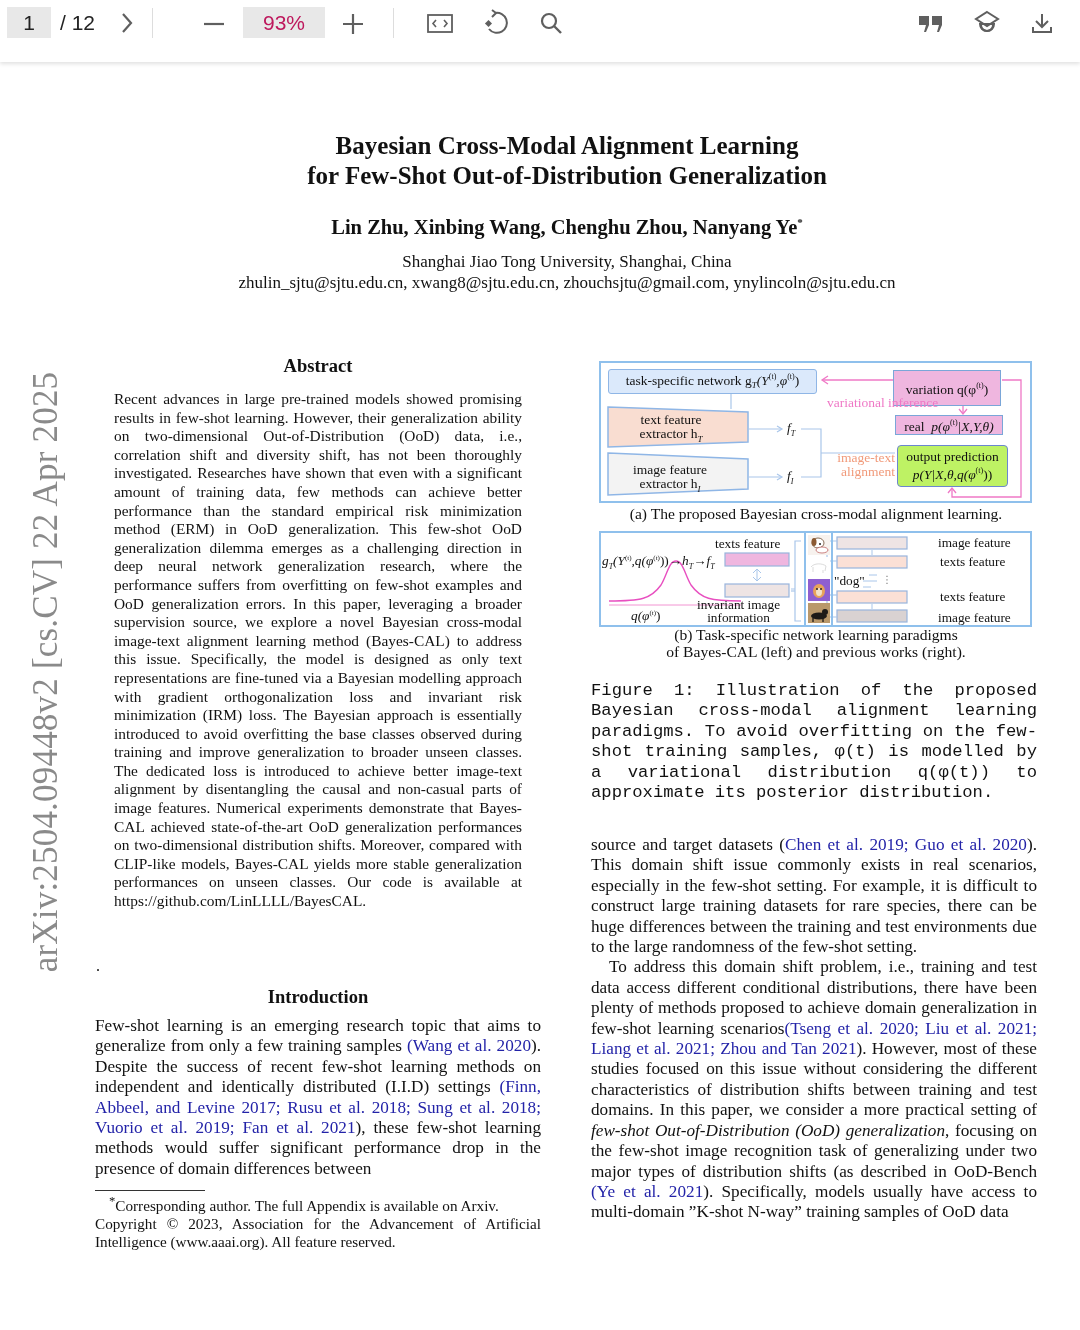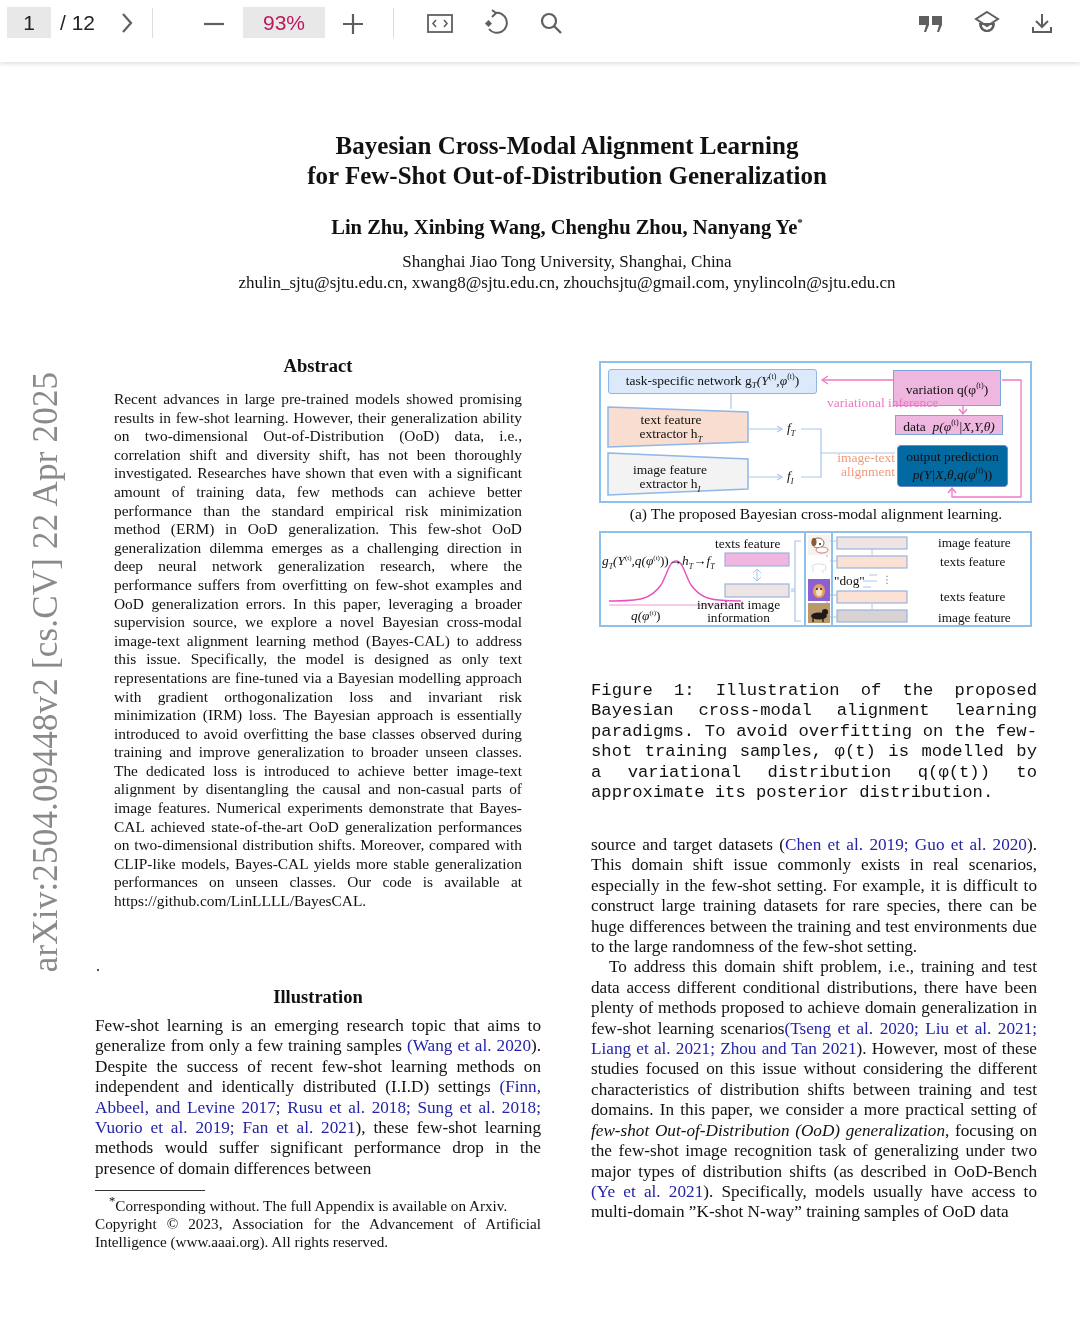--- a/index.html
+++ b/index.html
@@ -40,21 +40,21 @@
   .footnote { position: absolute; left: 95px; width: 446px; top: 1192px; font-size: 15.2px; line-height: 18px; text-align: justify; }
   .footnote .ind { text-indent: 14px; }
 
   
   .fig-a { position: absolute; left: 599px; top: 361px; width: 433px; height: 142px; border: 2px solid #8fc0ec; background: #fff;
     font-family: "Liberation Serif", serif; }
   .box { position: absolute; display: flex; align-items: center; justify-content: center; text-align: center; font-size: 13.5px; line-height: 14px; }
   .tsn { left: 7px; top: 6px; width: 209px; height: 25px; background: #dbe9fb; border: 1.5px solid #8fb6e6; border-radius: 3px; }
   .var { left: 292px; top: 7px; width: 108px; height: 36px; background: #efb6df; border: 1.5px solid #7aa6d8; }
   .real { left: 294px; top: 52px; width: 108px; height: 20px; background: #efb6df; border: 1.5px solid #7aa6d8; }
-  .out { left: 296px; top: 82px; width: 111px; height: 42px; background: #0369a1; border: 1.5px solid #6c86cf; border-radius: 4px; }
+  .out { left: 296px; top: 82px; width: 111px; height: 42px; background: #bef264; border: 1.5px solid #6c86cf; border-radius: 4px; }
   .trap-label { position: absolute; font-size: 13.5px; line-height: 14px; text-align: center; }
   .lbl-pink { position: absolute; color: #ef78c6; font-size: 13.5px; }
   .lbl-orange { position: absolute; color: #f19a7a; font-size: 13.5px; line-height: 14px; text-align: right; }
   .math { font-style: italic; }
   .cap { position: absolute; font-size: 15.6px; text-align: center; line-height: 16.5px; }
 
   .fig-b { position: absolute; left: 599px; top: 531px; width: 433px; height: 96px; border: 2px solid #8fc0ec; }
   .fig-b-mid { position: absolute; left: 203px; top: -2px; width: 29px; height: 96px; border: 2px solid #8fc0ec; }
   .small { position: absolute; font-size: 13.3px; line-height: 13px; white-space: nowrap; text-align: right; }
 </style>
@@ -141,28 +141,28 @@
   </div>
   <div class="affil">
     <div>Shanghai Jiao Tong University, Shanghai, China</div>
     <div>zhulin_sjtu@sjtu.edu.cn, xwang8@sjtu.edu.cn, zhouchsjtu@gmail.com, ynylincoln@sjtu.edu.cn</div>
   </div>
 
   <div class="heading" style="left:114px;width:408px;top:356px;">Abstract</div>
   <div class="col col-left" style="top:390px;">Recent advances in large pre-trained models showed promising results in few-shot learning. However, their generalization ability on two-dimensional Out-of-Distribution (OoD) data, i.e., correlation shift and diversity shift, has not been thoroughly investigated. Researches have shown that even with a significant amount of training data, few methods can achieve better performance than the standard empirical risk minimization method (ERM) in OoD generalization. This few-shot OoD generalization dilemma emerges as a challenging direction in deep neural network generalization research, where the performance suffers from overfitting on few-shot examples and OoD generalization errors. In this paper, leveraging a broader supervision source, we explore a novel Bayesian cross-modal image-text alignment learning method (Bayes-CAL) to address this issue. Specifically, the model is designed as only text representations are fine-tuned via a Bayesian modelling approach with gradient orthogonalization loss and invariant risk minimization (IRM) loss. The Bayesian approach is essentially introduced to avoid overfitting the base classes observed during training and improve generalization to broader unseen classes. The dedicated loss is introduced to achieve better image-text alignment by disentangling the causal and non-casual parts of image features. Numerical experiments demonstrate that Bayes-CAL achieved state-of-the-art OoD generalization performances on two-dimensional distribution shifts. Moreover, compared with CLIP-like models, Bayes-CAL yields more stable generalization performances on unseen classes. Our code is available at https://github.com/LinLLLL/BayesCAL.</div>
   <div class="dot">.</div>
 
-  <div class="heading" style="left:95px;width:446px;top:987px;">Illustration</div>
+  <div class="heading" style="left:95px;width:446px;top:987px;">Introduction</div>
   <div class="col intro">
     <span>Few-shot learning is an emerging research topic that aims to generalize from only a few training samples </span><a class="cite">(Wang et al. 2020</a><span>). Despite the success of recent few-shot learning methods on independent and identically distributed (I.I.D) settings </span><a class="cite">(Finn, Abbeel, and Levine 2017; Rusu et al. 2018; Sung et al. 2018; Vuorio et al. 2019; Fan et al. 2021</a><span>), these few-shot learning methods would suffer significant performance drop in the presence of domain differences between</span>
   </div>
   <div class="fn-rule"></div>
   <div class="footnote">
-    <div class="ind"><sup>*</sup><span>Corresponding without. The full Appendix is available on Arxiv.</span></div>
-    <div>Copyright © 2023, Association for the Advancement of Artificial Intelligence (www.aaai.org). All rights reserved.</div>
+    <div class="ind"><sup>*</sup><span>Corresponding author. The full Appendix is available on Arxiv.</span></div>
+    <div>Copyright © 2023, Association for the Advancement of Artificial Intelligence (www.aaai.org). All feature reserved.</div>
   </div>
 
   <div class="fig-a">
     <svg style="position:absolute;left:0;top:0;" width="433" height="142">
 
       <polygon points="7,44 147,49 147,79 7,84" fill="#f9ddd1" stroke="#8fb6e6" stroke-width="1.5"></polygon>
       <polygon points="7,90 147,96 147,126 7,132" fill="#f3f3f3" stroke="#8fb6e6" stroke-width="1.5"></polygon>
 
       <path d="M130 31 V46" stroke="#a9c6ea" stroke-width="1.2"></path>
 
@@ -181,21 +181,21 @@
         <path d="M347 130 L351 125 L355 130" fill="none" stroke="#ef78c6" stroke-width="1.3"></path>
     </svg>
     <div class="box tsn">
       <span><span>task-specific network g</span><sub class="math" style="font-size:9px;">T</sub><span class="math">(Y</span><sup style="font-size:8px;">(t)</sup><span class="math">,φ</span><sup style="font-size:8px;">(t)</sup>)</span>
     </div>
     <div class="box var">
       <span><span>variation q(φ</span><sup style="font-size:8px;">(t)</sup>)</span>
     </div>
     <div class="lbl-pink" style="left:226px;top:32px;">variational inference</div>
     <div class="box real">
-      <span><span>data</span>&nbsp; <span class="math">p(φ</span><sup style="font-size:8px;">(t)</sup><span class="math">|X,Y,θ)</span></span>
+      <span><span>real</span>&nbsp; <span class="math">p(φ</span><sup style="font-size:8px;">(t)</sup><span class="math">|X,Y,θ)</span></span>
     </div>
     <div class="trap-label" style="left:20px;top:50px;width:100px;">
       <div>text feature</div>
       <div><span>extractor h</span><sub class="math" style="font-size:9px;">T</sub></div>
     </div>
     <div class="trap-label" style="left:16px;top:100px;width:106px;">
       <div>image feature</div>
       <div><span>extractor h</span><sub class="math" style="font-size:9px;">I</sub></div>
     </div>
     <div class="small math" style="left:186px;top:58px;"><span>f</span><sub style="font-size:8px;">T</sub></div>
@@ -271,20 +271,24 @@
       <div>invariant image</div>
       <div>information</div>
     </div>
     <div class="small" style="left:30px;top:74px;"><span class="math">q(φ</span><sup style="font-size:7px;">(t)</sup>)</div>
     <div class="small" style="left:233px;top:41px;">"dog"</div>
     <div class="small" style="left:337px;top:3px;">image feature</div>
     <div class="small" style="left:339px;top:22px;">texts feature</div>
     <div class="small" style="left:339px;top:57px;">texts feature</div>
     <div class="small" style="left:337px;top:78px;">image feature</div>
   </div>
+  <div class="cap" style="left:596px;width:440px;top:627px;">
+    <div>(b) Task-specific network learning paradigms</div>
+    <div>of Bayes-CAL (left) and previous works (right).</div>
+  </div>
 
   <div class="col col-right" style="top:681px;font-family:Liberation Mono, monospace;">Figure 1: Illustration of the proposed Bayesian cross-modal alignment learning paradigms. To avoid overfitting on the few-shot training samples, φ(t) is modelled by a variational distribution q(φ(t)) to approximate its posterior distribution.</div>
 
   <div class="col col-right" style="top:835px;">
     <div>
       <span>source and target datasets (</span><a class="cite">Chen et al. 2019; Guo et al. 2020</a><span>). This domain shift issue commonly exists in real scenarios, especially in the few-shot setting. For example, it is difficult to construct large training datasets for rare species, there can be huge differences between the training and test environments due to the large randomness of the few-shot setting.</span>
     </div>
     <div class="p2">
       <span>To address this domain shift problem, i.e., training and test data access different conditional distributions, there have been plenty of methods proposed to achieve domain generalization in few-shot learning scenarios</span><a class="cite">(Tseng et al. 2020; Liu et al. 2021; Liang et al. 2021; Zhou and Tan 2021</a><span>). However, most of these studies focused on this issue without considering the different characteristics of distribution shifts between training and test domains. In this paper, we consider a more practical setting of </span><em>few-shot Out-of-Distribution (OoD) generalization</em><span>, focusing on the few-shot image recognition task of generalizing under two major types of distribution shifts (as described in OoD-Bench </span><a class="cite">(Ye et al. 2021</a><span>). Specifically, models usually have access to multi-domain ”K-shot N-way” training samples of OoD data</span>
     </div>

